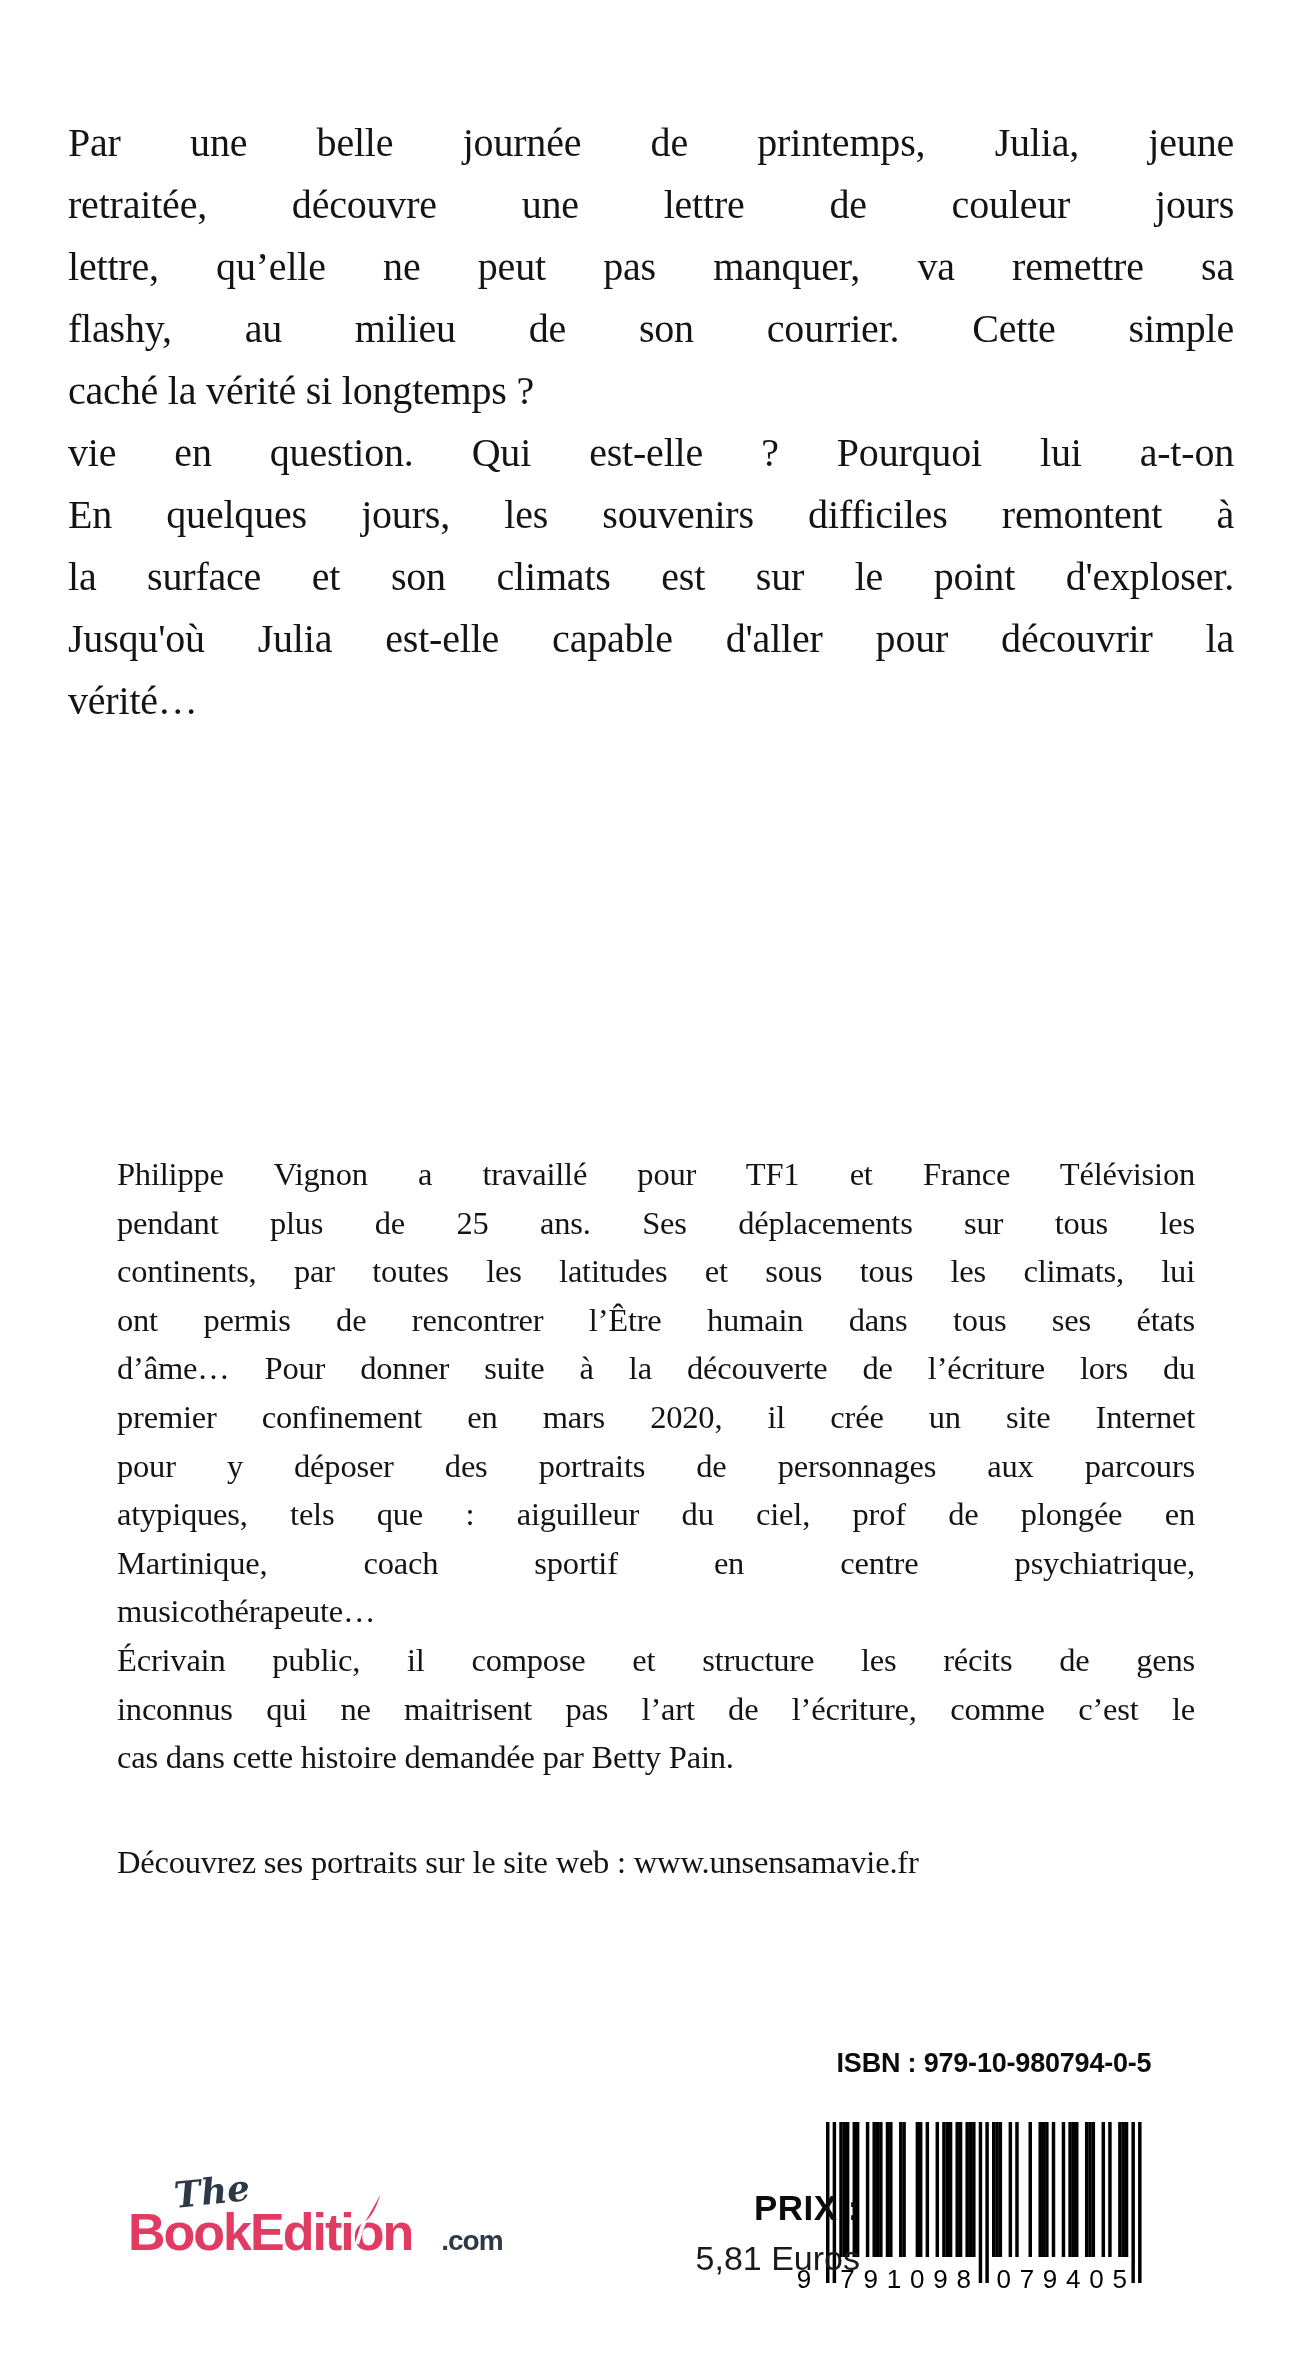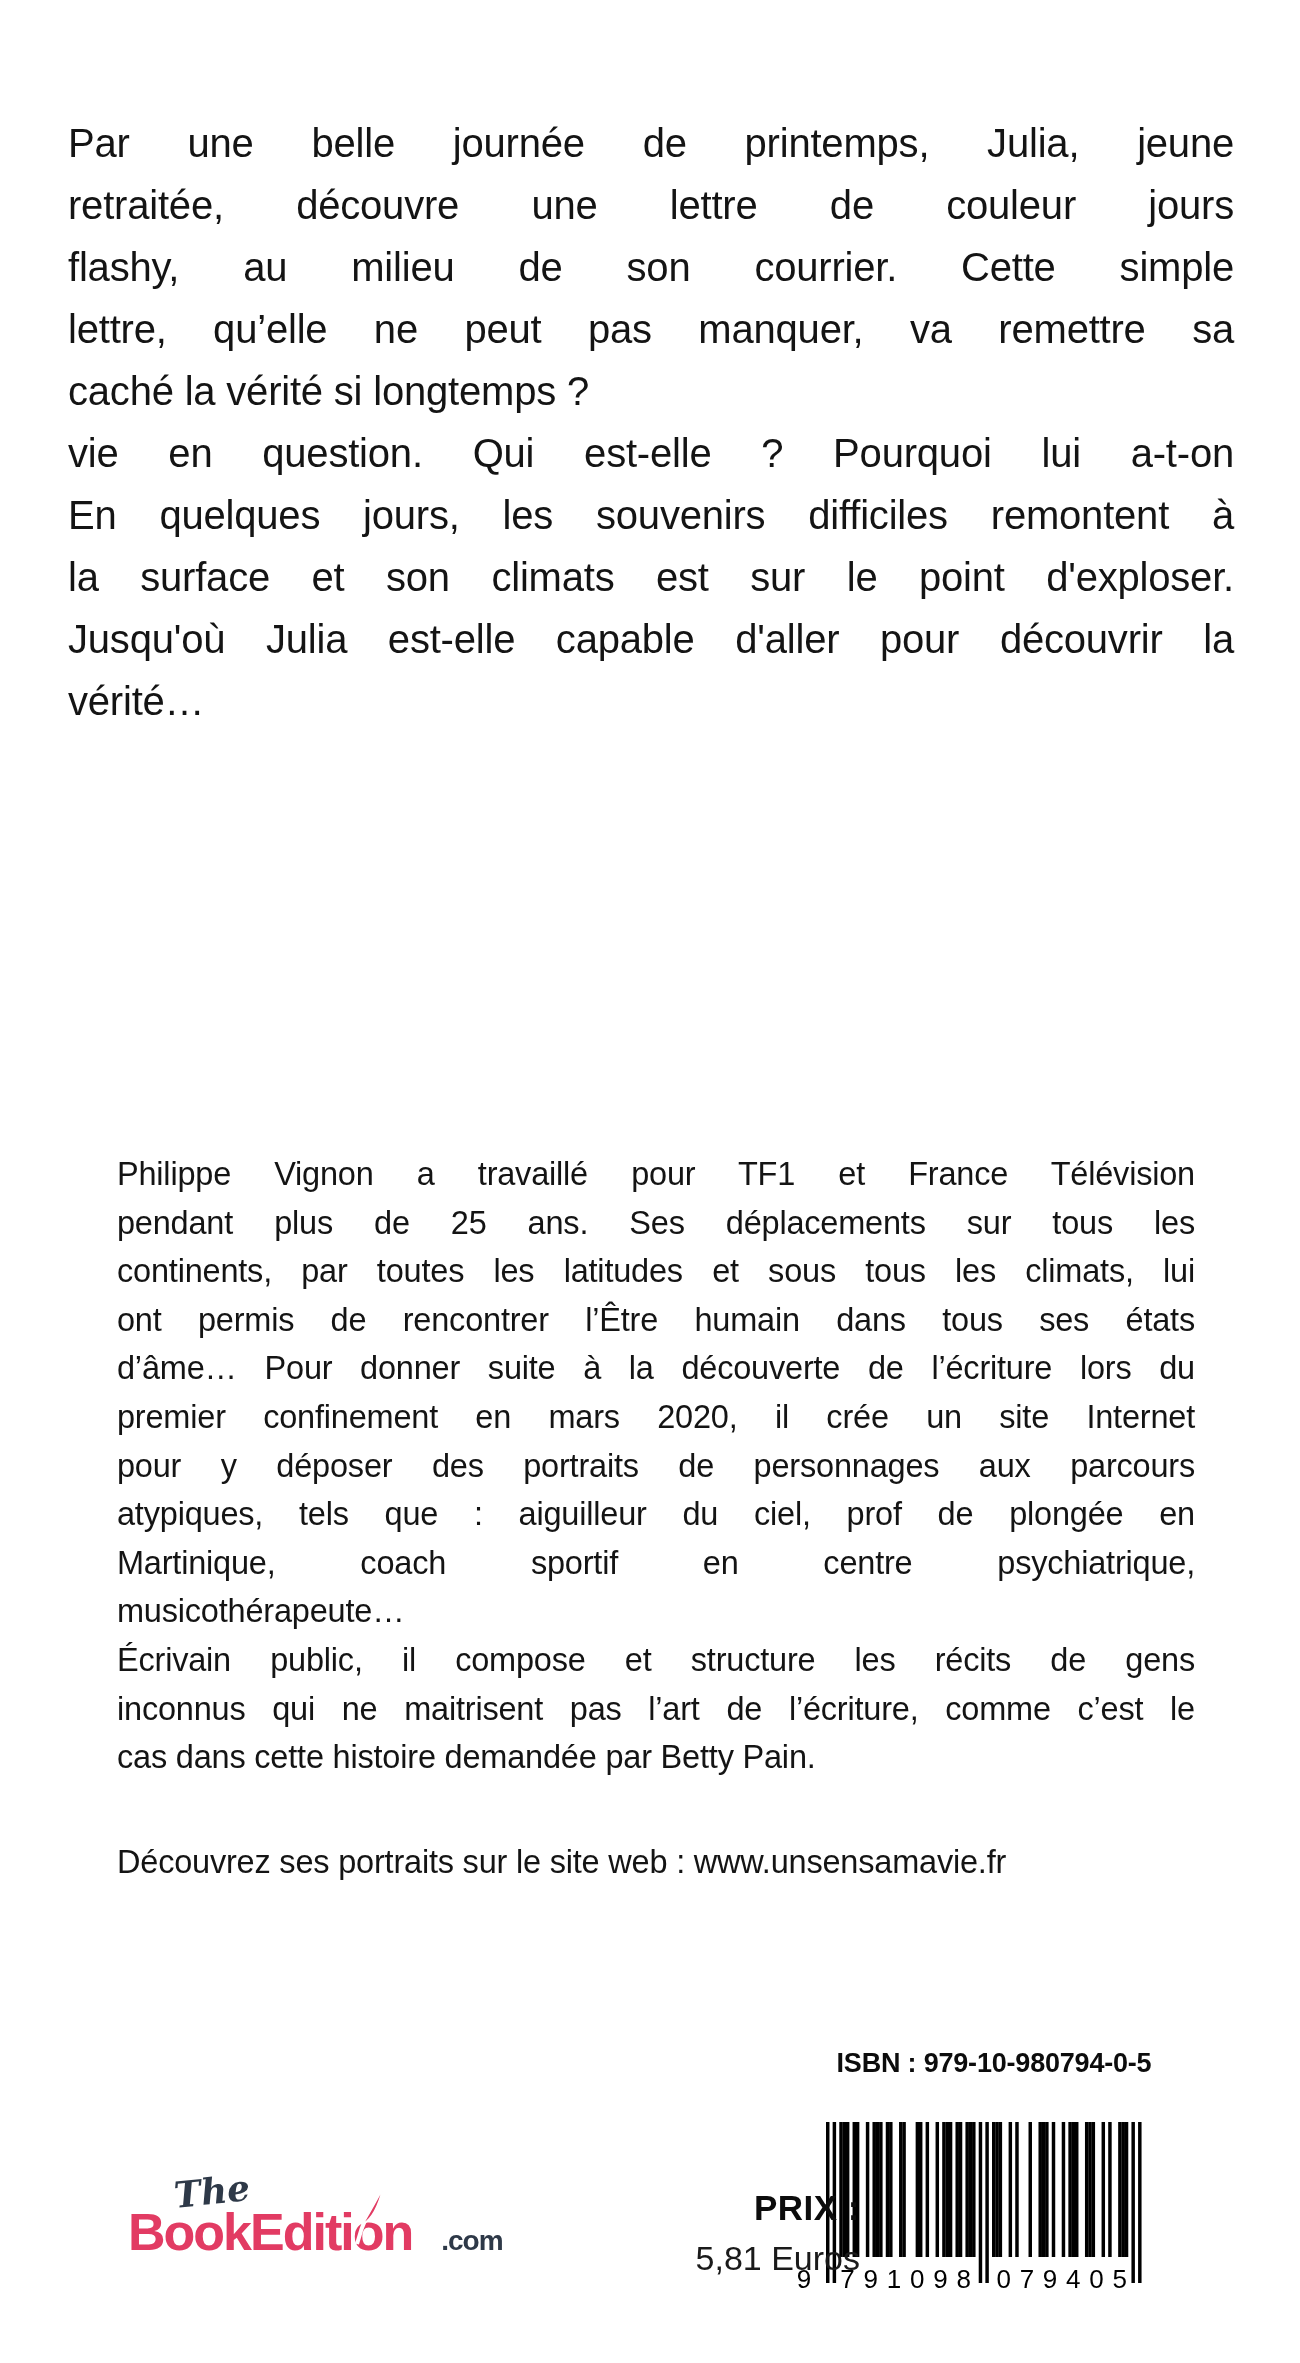--- a/index.html
+++ b/index.html
@@ -12,21 +12,21 @@
 
   
   .synopsis {
     position:absolute; left:68px; top:112px; width:1166px;
     font-size:40px; line-height:62px; letter-spacing:-0.2px;
   }
   .bio {
     position:absolute; left:117px; top:1150px; width:1078px;
     font-size:32.5px; line-height:48.6px; letter-spacing:-0.2px;
   }
-  .para { margin:0; }
+  .para { margin:0;font-family:Liberation Serif, serif; }
   .bio .para:last-child { margin-top:56px; }
   .line {
     text-align:justify; text-align-last:justify; text-justify:inter-word;
     white-space:normal;
   }
   .line.pend { text-align-last:left; }
 
   
   .isbn {
     position:absolute; left:794px; top:2048px; width:400px;
@@ -68,22 +68,22 @@
 </style>
 </head>
 <body>
 
 <div class="page">
 
   <div class="synopsis">
       <div class="para">
         <div class="line">Par une belle journée de printemps, Julia, jeune</div>
         <div class="line">retraitée, découvre une lettre de couleur jours</div>
+        <div class="line">lettre, qu’elle ne peut pas manquer, va remettre sa</div>
         <div class="line">flashy, au milieu de son courrier. Cette simple</div>
-        <div class="line">lettre, qu’elle ne peut pas manquer, va remettre sa</div>
         <div class="line pend">caché la vérité si longtemps ?</div>
         <div class="line">vie en question. Qui est-elle ? Pourquoi lui a-t-on</div>
       </div>
       <div class="para">
         <div class="line">En quelques jours, les souvenirs difficiles remontent à</div>
         <div class="line">la surface et son climats est sur le point d'exploser.</div>
         <div class="line">Jusqu'où Julia est-elle capable d'aller pour découvrir la</div>
         <div class="line pend">vérité…</div>
       </div>
     </div>

